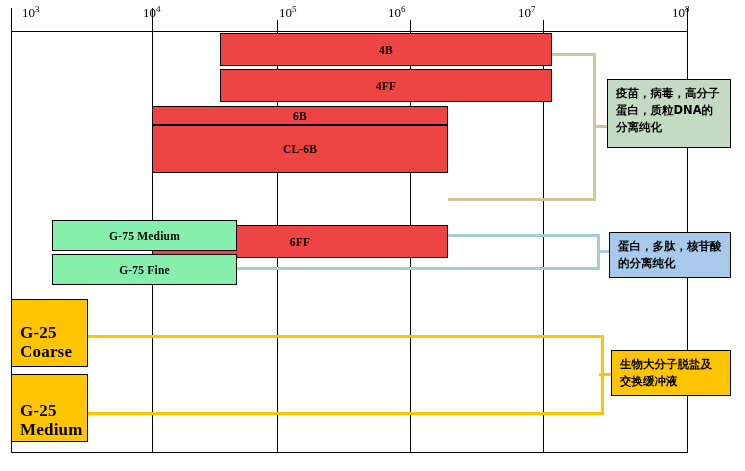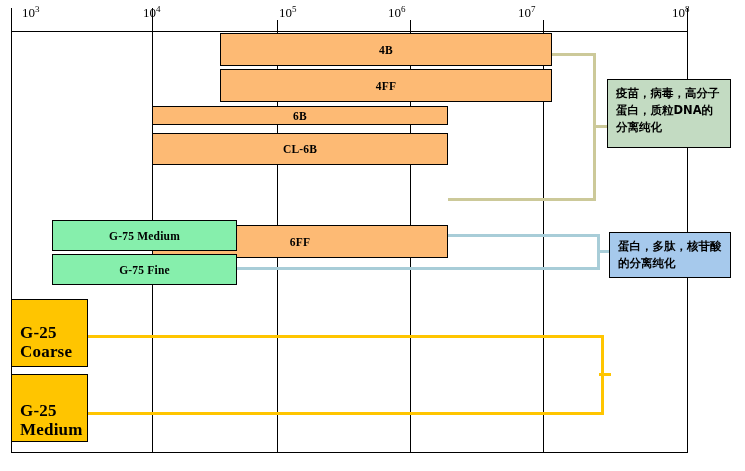--- a/index.html
+++ b/index.html
@@ -14,21 +14,21 @@
               font-family:"Liberation Serif","DejaVu Serif",serif;}
   .tick-label sup{font-size:9px;vertical-align:super;}
   .tick-mark{position:absolute;width:1px;background:#000;}
   .gridline{position:absolute;width:1px;background:#000;}
 
   
   .bar{position:absolute;box-sizing:border-box;border:1px solid #000;
        display:flex;align-items:center;justify-content:center;
        font-size:11.5px;font-weight:bold;color:#000;letter-spacing:.2px;
        font-family:"Liberation Serif","DejaVu Serif",serif;}
-  .bar.green{background:#fdba74;text-align:right;}
+  .bar.green{background:#ef4444;text-align:right;}
   .bar.blue{background:#86efac;}
   .bar.yellow{background:#ffc500;display:block;padding:0;}
   .bar.yellow .yl{position:absolute;left:8px;font-size:17px;font-weight:bold;}
 
   
   .note{position:absolute;box-sizing:border-box;border:1px solid #000;
         font-size:11.5px;font-weight:bold;color:#000;line-height:17px;
         padding:5px 7px 4px 8px;
         font-family:"DejaVu Sans","Liberation Sans",sans-serif;}
   .note.green{background:#c3dbc2;}
@@ -97,21 +97,21 @@
 
   <div class="bar green" style="left:220px;top:33px;width:332px;height:33px;">
     <span>4B</span>
   </div>
   <div class="bar green" style="left:220px;top:69px;width:332px;height:33px;">
     <span>4FF</span>
   </div>
   <div class="bar green" style="left:152px;top:106px;width:296px;height:19px;">
     <span>6B</span>
   </div>
-  <div class="bar green" style="left:152px;top:133px;width:296px;height:32px;">
+  <div class="bar green" style="left:152px;top:125px;width:296px;height:48px;">
     <span>CL-6B</span>
   </div>
   <div class="bar green" style="left:152px;top:181px;width:296px;height:33px;margin-top:44px;">
     <span>6FF</span>
   </div>
 
   <div class="bar blue" style="left:52px;top:220px;width:185px;height:31px;">
     <span>G-75 Medium</span>
   </div>
   <div class="bar blue" style="left:52px;top:254px;width:185px;height:31px;">
@@ -124,14 +124,15 @@
   </div>
   <div class="bar yellow" style="left:11px;top:374px;width:77px;height:68px;">
     <span class="yl" style="top:26px;">G-25</span>
     <span class="yl" style="top:45px;">Medium</span>
   </div>
 
   <div class="note green" style="left:607px;top:79px;width:124px;height:69px;">疫苗，病毒，高分子蛋白，质粒DNA的分离纯化</div>
 
   <div class="note blue" style="left:609px;top:232px;width:122px;height:46px;">蛋白，多肽，核苷酸的分离纯化</div>
 
+  <div class="note yellow" style="left:611px;top:350px;width:120px;height:46px;">生物大分子脱盐及交换缓冲液</div>
 
 </div>
 
 </body></html>

